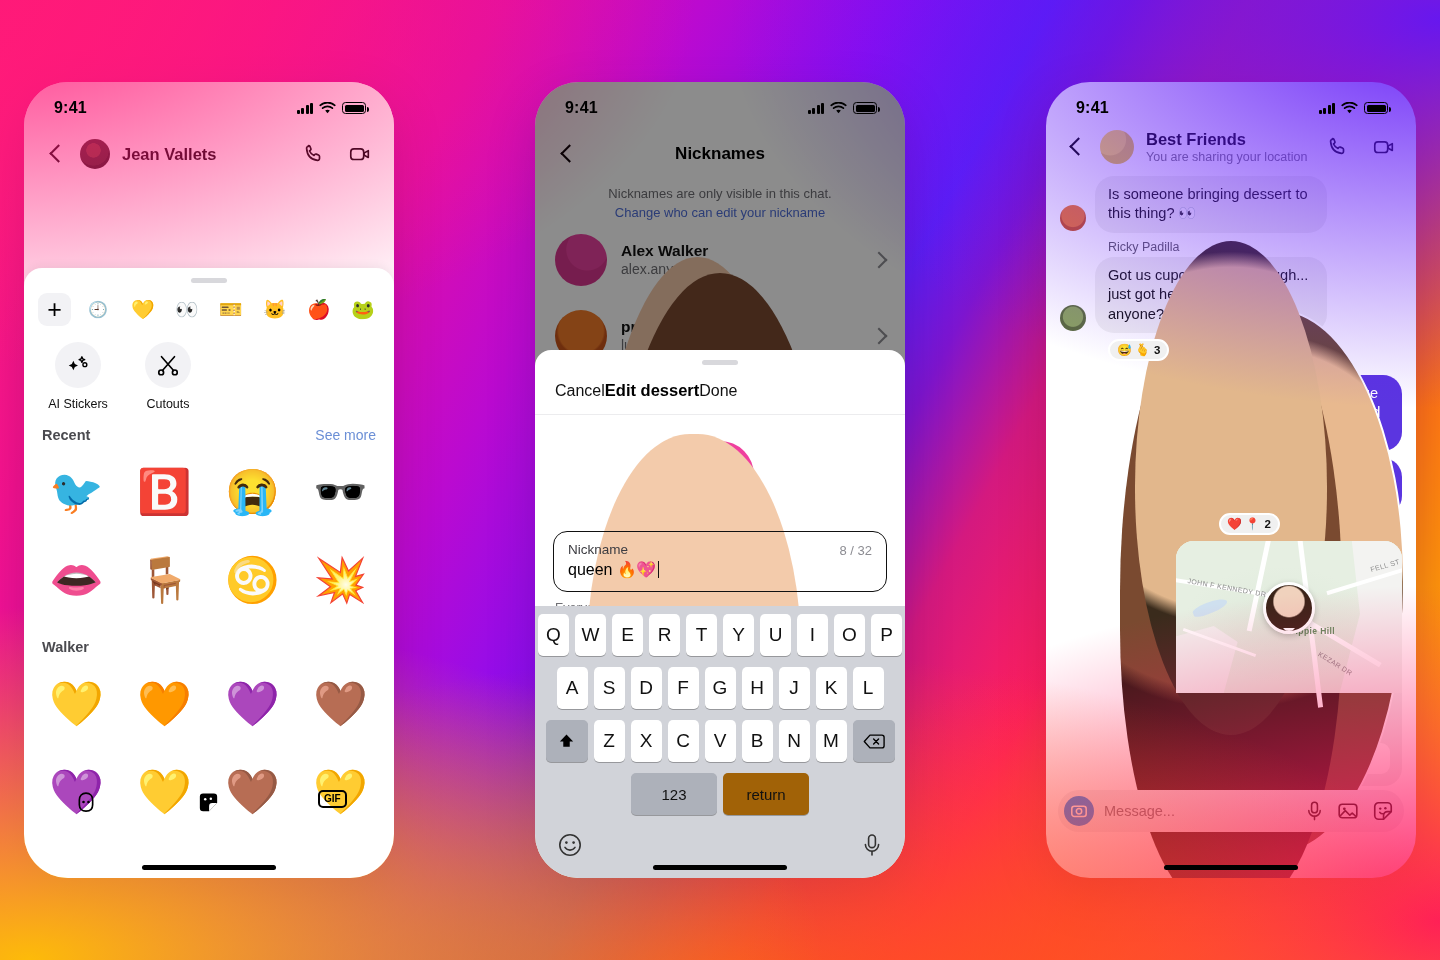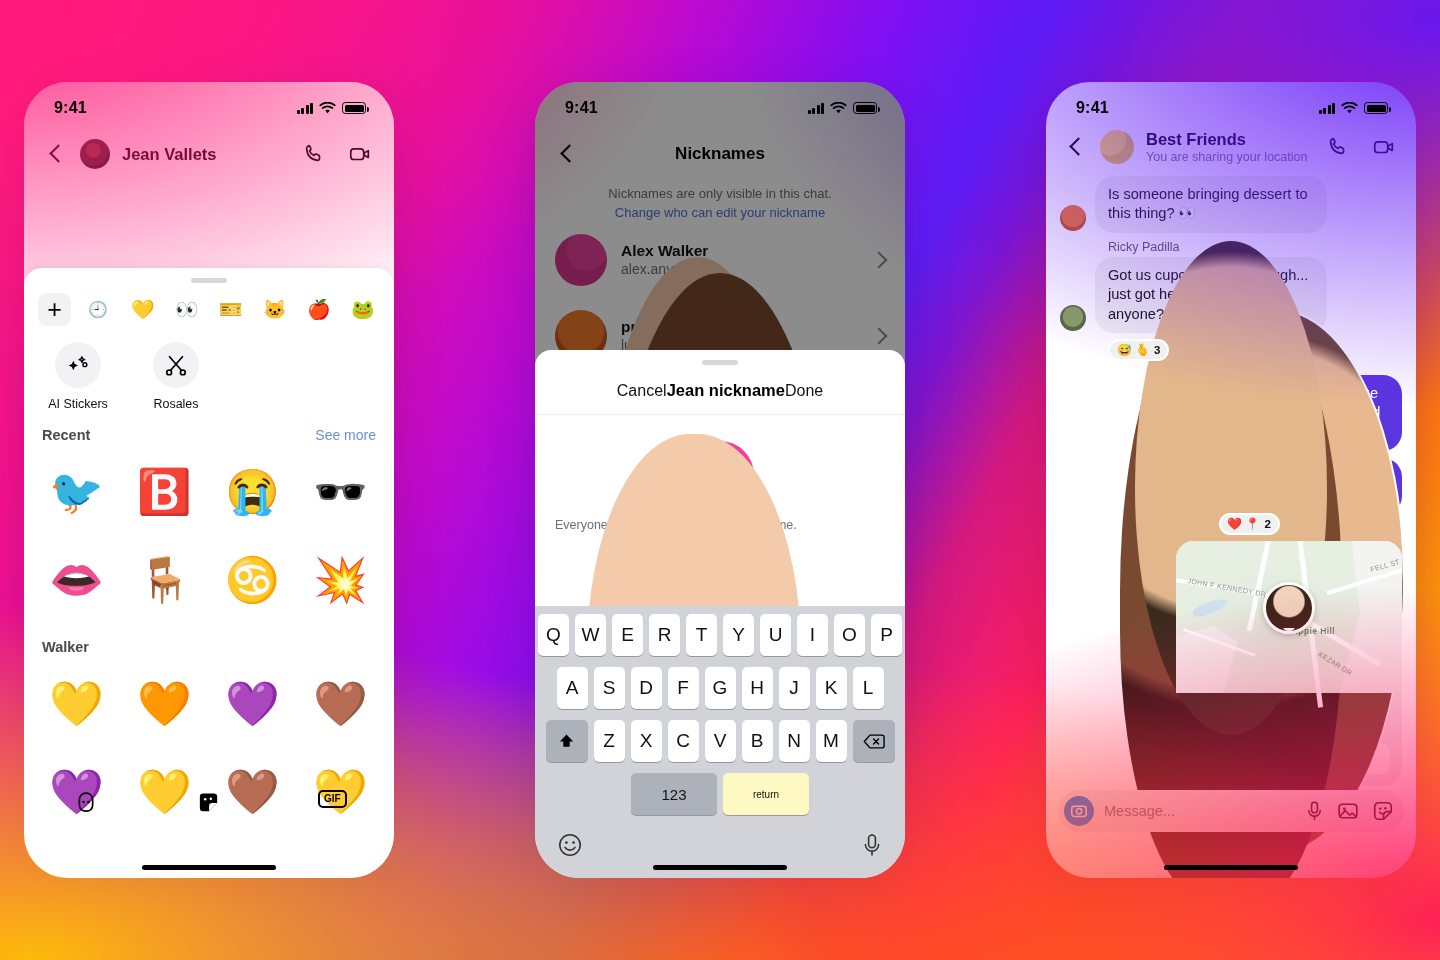--- a/index.html
+++ b/index.html
@@ -96,21 +96,21 @@
     margin:14px 16px 0; height:38px;border-radius:19px;background:#f0f0f2;
     display:flex;align-items:center;gap:9px;padding:0 14px;
   }
   .searchbar .ph{font-size:14.5px;color:#6e6e73}
   .cat-row{display:flex;align-items:center;gap:0;padding:10px 14px 4px;justify-content:space-between}
   .cat{width:33px;height:33px;border-radius:9px;display:flex;align-items:center;justify-content:center;
     font-size:19px;line-height:1;flex:none;cursor:pointer}
   .cat.sel{background:#f2f2f5}
   .cat.plus{font-size:25px;font-weight:300;color:#000}
   .cat.clock{font-size:16px}
-  .quick-row{display:flex;gap:30px;padding:12px 20px 2px}
+  .quick-row{display:flex;gap:22px;padding:12px 20px 2px}
   .quick{width:68px;text-align:center}
   .quick .bubble{width:46px;height:46px;border-radius:50%;background:#f2f2f5;margin:0 auto;
     display:flex;align-items:center;justify-content:center}
   .quick .lbl{font-size:12.5px;color:#111;margin-top:9px}
   .sec-head{display:flex;align-items:flex-end;justify-content:space-between;padding:14px 18px 4px}
   .sec-title{font-size:14.5px;font-weight:600;color:#4a4a4f}
   .sec-more{font-size:14px;color:#6b8fd6;cursor:pointer}
   .sticker-grid{display:grid;grid-template-columns:repeat(4,1fr);gap:2px;padding:2px 10px}
   .st{height:86px;display:flex;align-items:center;justify-content:center;font-size:44px;cursor:pointer}
   .tray-tabs{position:absolute;left:0;right:0;bottom:42px;height:46px;display:flex;align-items:flex-start}
@@ -126,21 +126,21 @@
   .nn-row{display:flex;align-items:center;gap:14px;padding:12px 20px;cursor:pointer}
   .nn-av{width:52px;height:52px;border-radius:50%;flex:none;overflow:hidden}
   .nn-name{font-size:15.5px;font-weight:700;color:#111}
   .nn-handle{font-size:14px;color:#6e6e73;margin-top:1px}
   .chev{margin-left:auto;width:12px;height:12px;border-top:2px solid #8c8c92;border-right:2px solid #8c8c92;transform:rotate(45deg)}
 
   .sheet{
     position:absolute;left:0;right:0;bottom:0;top:268px;background:#fff;
     border-radius:16px 16px 0 0;z-index:50;overflow:hidden;
   }
-  .sheet-bar{display:flex;align-items:center;justify-content:center;padding:16px 20px 14px;
+  .sheet-bar{display:flex;align-items:center;justify-content:flex-start;padding:16px 20px 14px;
     border-bottom:1px solid #ececee}
   .sh-cancel,.sh-done{font-size:16px;color:#111;cursor:pointer}
   .sh-title{font-size:16.5px;font-weight:700}
   .sheet-av{width:68px;height:68px;border-radius:50%;margin:26px auto 0;overflow:hidden}
   .nick-field{margin:22px 18px 0;border:1.6px solid #111;border-radius:14px;padding:10px 14px 12px;position:relative}
   .nick-lbl{font-size:13.5px;color:#3c3c41}
   .nick-count{position:absolute;right:14px;top:11px;font-size:13px;color:#8c8c92}
   .nick-val{font-size:16px;color:#000;margin-top:3px;display:flex;align-items:center}
   .caret{display:inline-block;width:1.6px;height:17px;background:#111;margin-left:1px}
   .nick-help{font-size:12.5px;color:#6e6e73;padding:9px 20px 0}
@@ -148,21 +148,21 @@
   .kb{position:absolute;left:0;right:0;bottom:0;height:272px;background:#d1d3d9;padding-top:8px}
   .kb-row{display:flex;justify-content:center;gap:6px;margin-bottom:11px}
   .key{background:#fff;border-radius:5px;height:42px;min-width:30px;flex:1;max-width:31px;
     display:flex;align-items:center;justify-content:center;font-size:19px;color:#111;
     box-shadow:0 1px 0 rgba(0,0,0,.28);cursor:pointer}
   .kb-row.r2{padding:0 17px}
   .kb-row.r3{padding:0 0}
   .key.wide{max-width:42px;min-width:42px;background:#adb1ba}
   .key.num{max-width:86px;min-width:86px;background:#adb1ba;font-size:15px;flex:none}
   .key.space{max-width:166px;min-width:166px;flex:none;font-size:15px}
-  .key.ret{max-width:86px;min-width:86px;background:#fef9c3;font-size:10px;flex:none}
+  .key.ret{max-width:86px;min-width:86px;background:#a16207;font-size:15px;flex:none}
   .kb-bottom{display:flex;align-items:center;justify-content:space-between;padding:6px 22px 0}
 
   
   .c3-head{display:flex;align-items:center;gap:12px;padding:4px 20px 10px;}
   .c3-av{width:34px;height:34px;border-radius:50%;overflow:hidden;flex:none}
   .c3-name{font-size:16.5px;font-weight:700;line-height:1.15}
   .c3-sub{font-size:12.5px;color:#77777d;margin-top:1px}
   .msgs{padding:2px 14px 0}
   .row{display:flex;align-items:flex-end;gap:9px;margin-bottom:7px}
   .row.me{justify-content:flex-end}
@@ -300,21 +300,21 @@
         </div>
         <div class="quick">
           <div class="bubble">
               <svg width="24" height="24" viewBox="0 0 26 26">
                 <path d="M6 4 19 19" stroke="#000" stroke-width="1.8" stroke-linecap="round"></path>
                 <path d="M20 4 7 19" stroke="#000" stroke-width="1.8" stroke-linecap="round"></path>
                 <circle cx="5.6" cy="21" r="2.6" fill="none" stroke="#000" stroke-width="1.8"></circle>
                 <circle cx="20.4" cy="21" r="2.6" fill="none" stroke="#000" stroke-width="1.8"></circle>
               </svg>
             </div>
-          <div class="lbl">Rosales</div>
+          <div class="lbl">Cutouts</div>
         </div>
       </div>
 
       <div class="sec-head">
         <div class="sec-title">Recent</div>
         <div class="sec-more">See more</div>
       </div>
       <div class="sticker-grid">
         <div class="st">🐦</div>
         <div class="st">🅱️</div>
@@ -414,27 +414,35 @@
       </div>
       <div class="chev"></div>
     </div>
 
     <div class="scrim"></div>
 
     <div class="sheet">
       <div class="grabber"></div>
       <div class="sheet-bar">
         <div class="sh-cancel">Cancel</div>
-        <div class="sh-title">Jean nickname</div>
+        <div class="sh-title">Edit dessert</div>
         <div class="sh-done">Done</div>
       </div>
       <div class="sheet-av av-sheet">
           <span class="avph"></span>
         </div>
 
+      <div class="nick-field">
+        <div class="nick-lbl">Nickname</div>
+        <div class="nick-count">8 / 32</div>
+        <div class="nick-val">
+            <span>queen 🔥💖</span>
+            <span class="caret"></span>
+          </div>
+      </div>
       <div class="nick-help">Everyone in the chat will see this nickname.</div>
 
       <div class="kb">
         <div class="kb-row r1">
           <div class="key">Q</div>
           <div class="key">W</div>
           <div class="key">E</div>
           <div class="key">R</div>
           <div class="key">T</div>
           <div class="key">Y</div>

